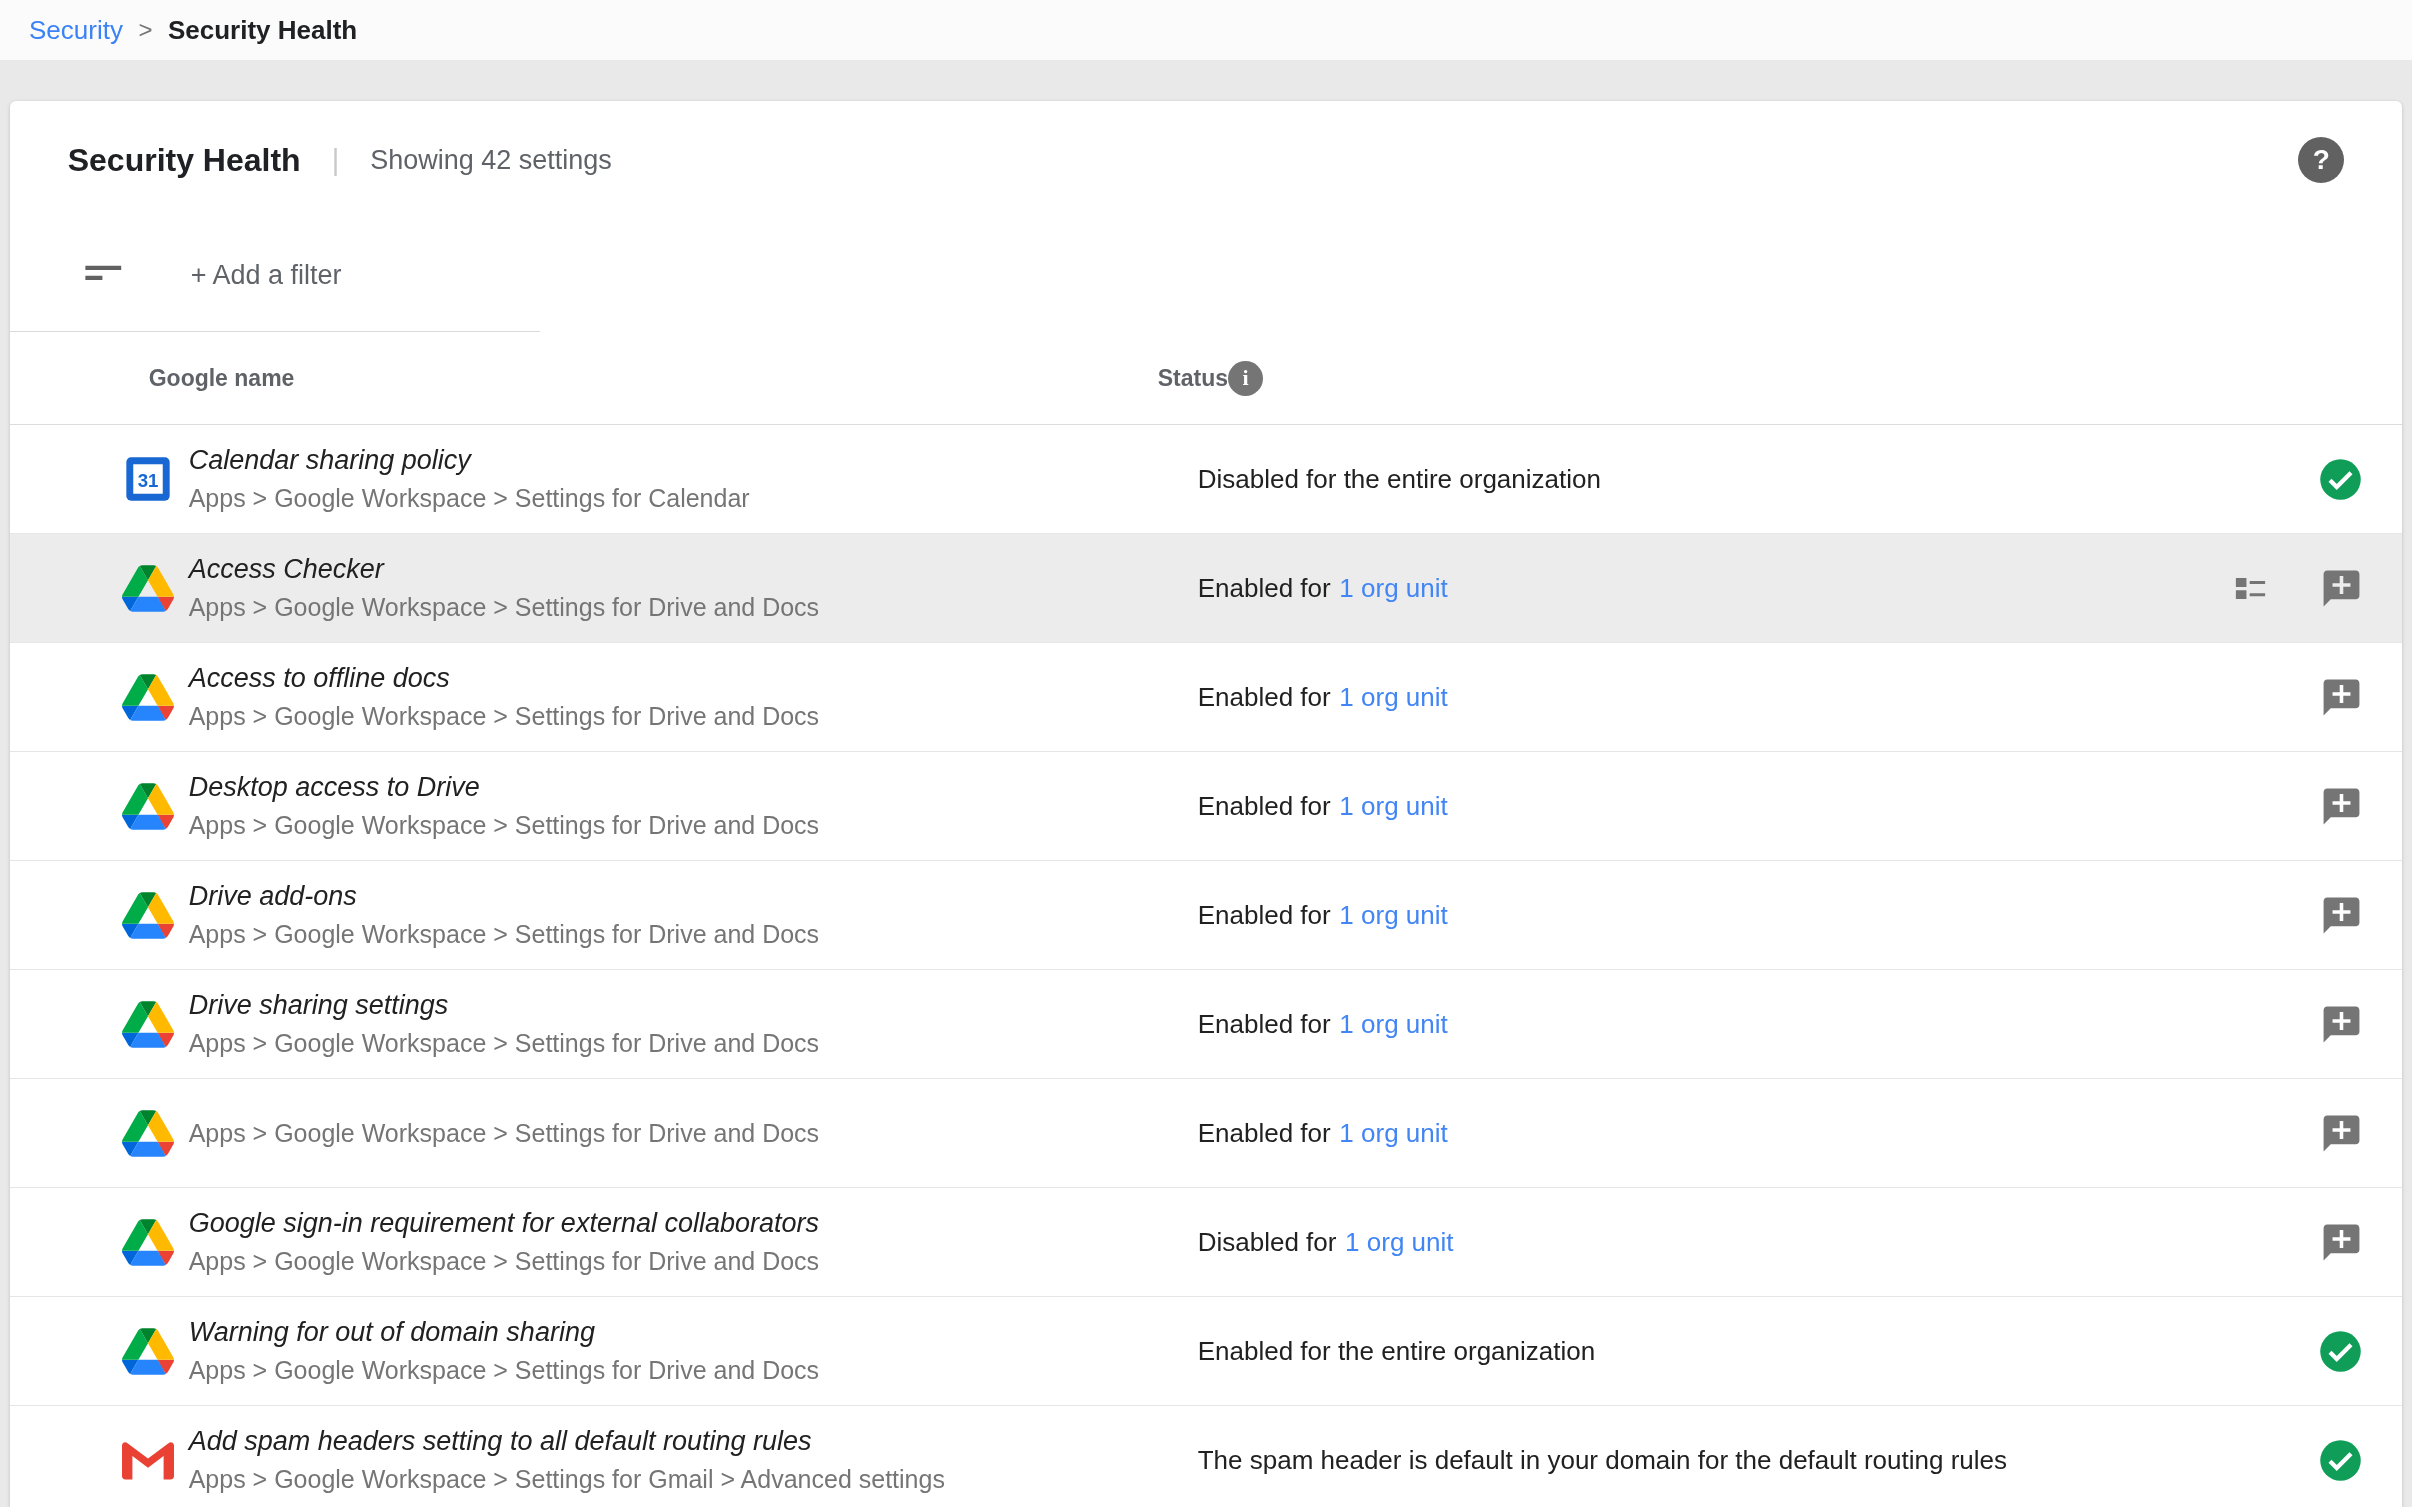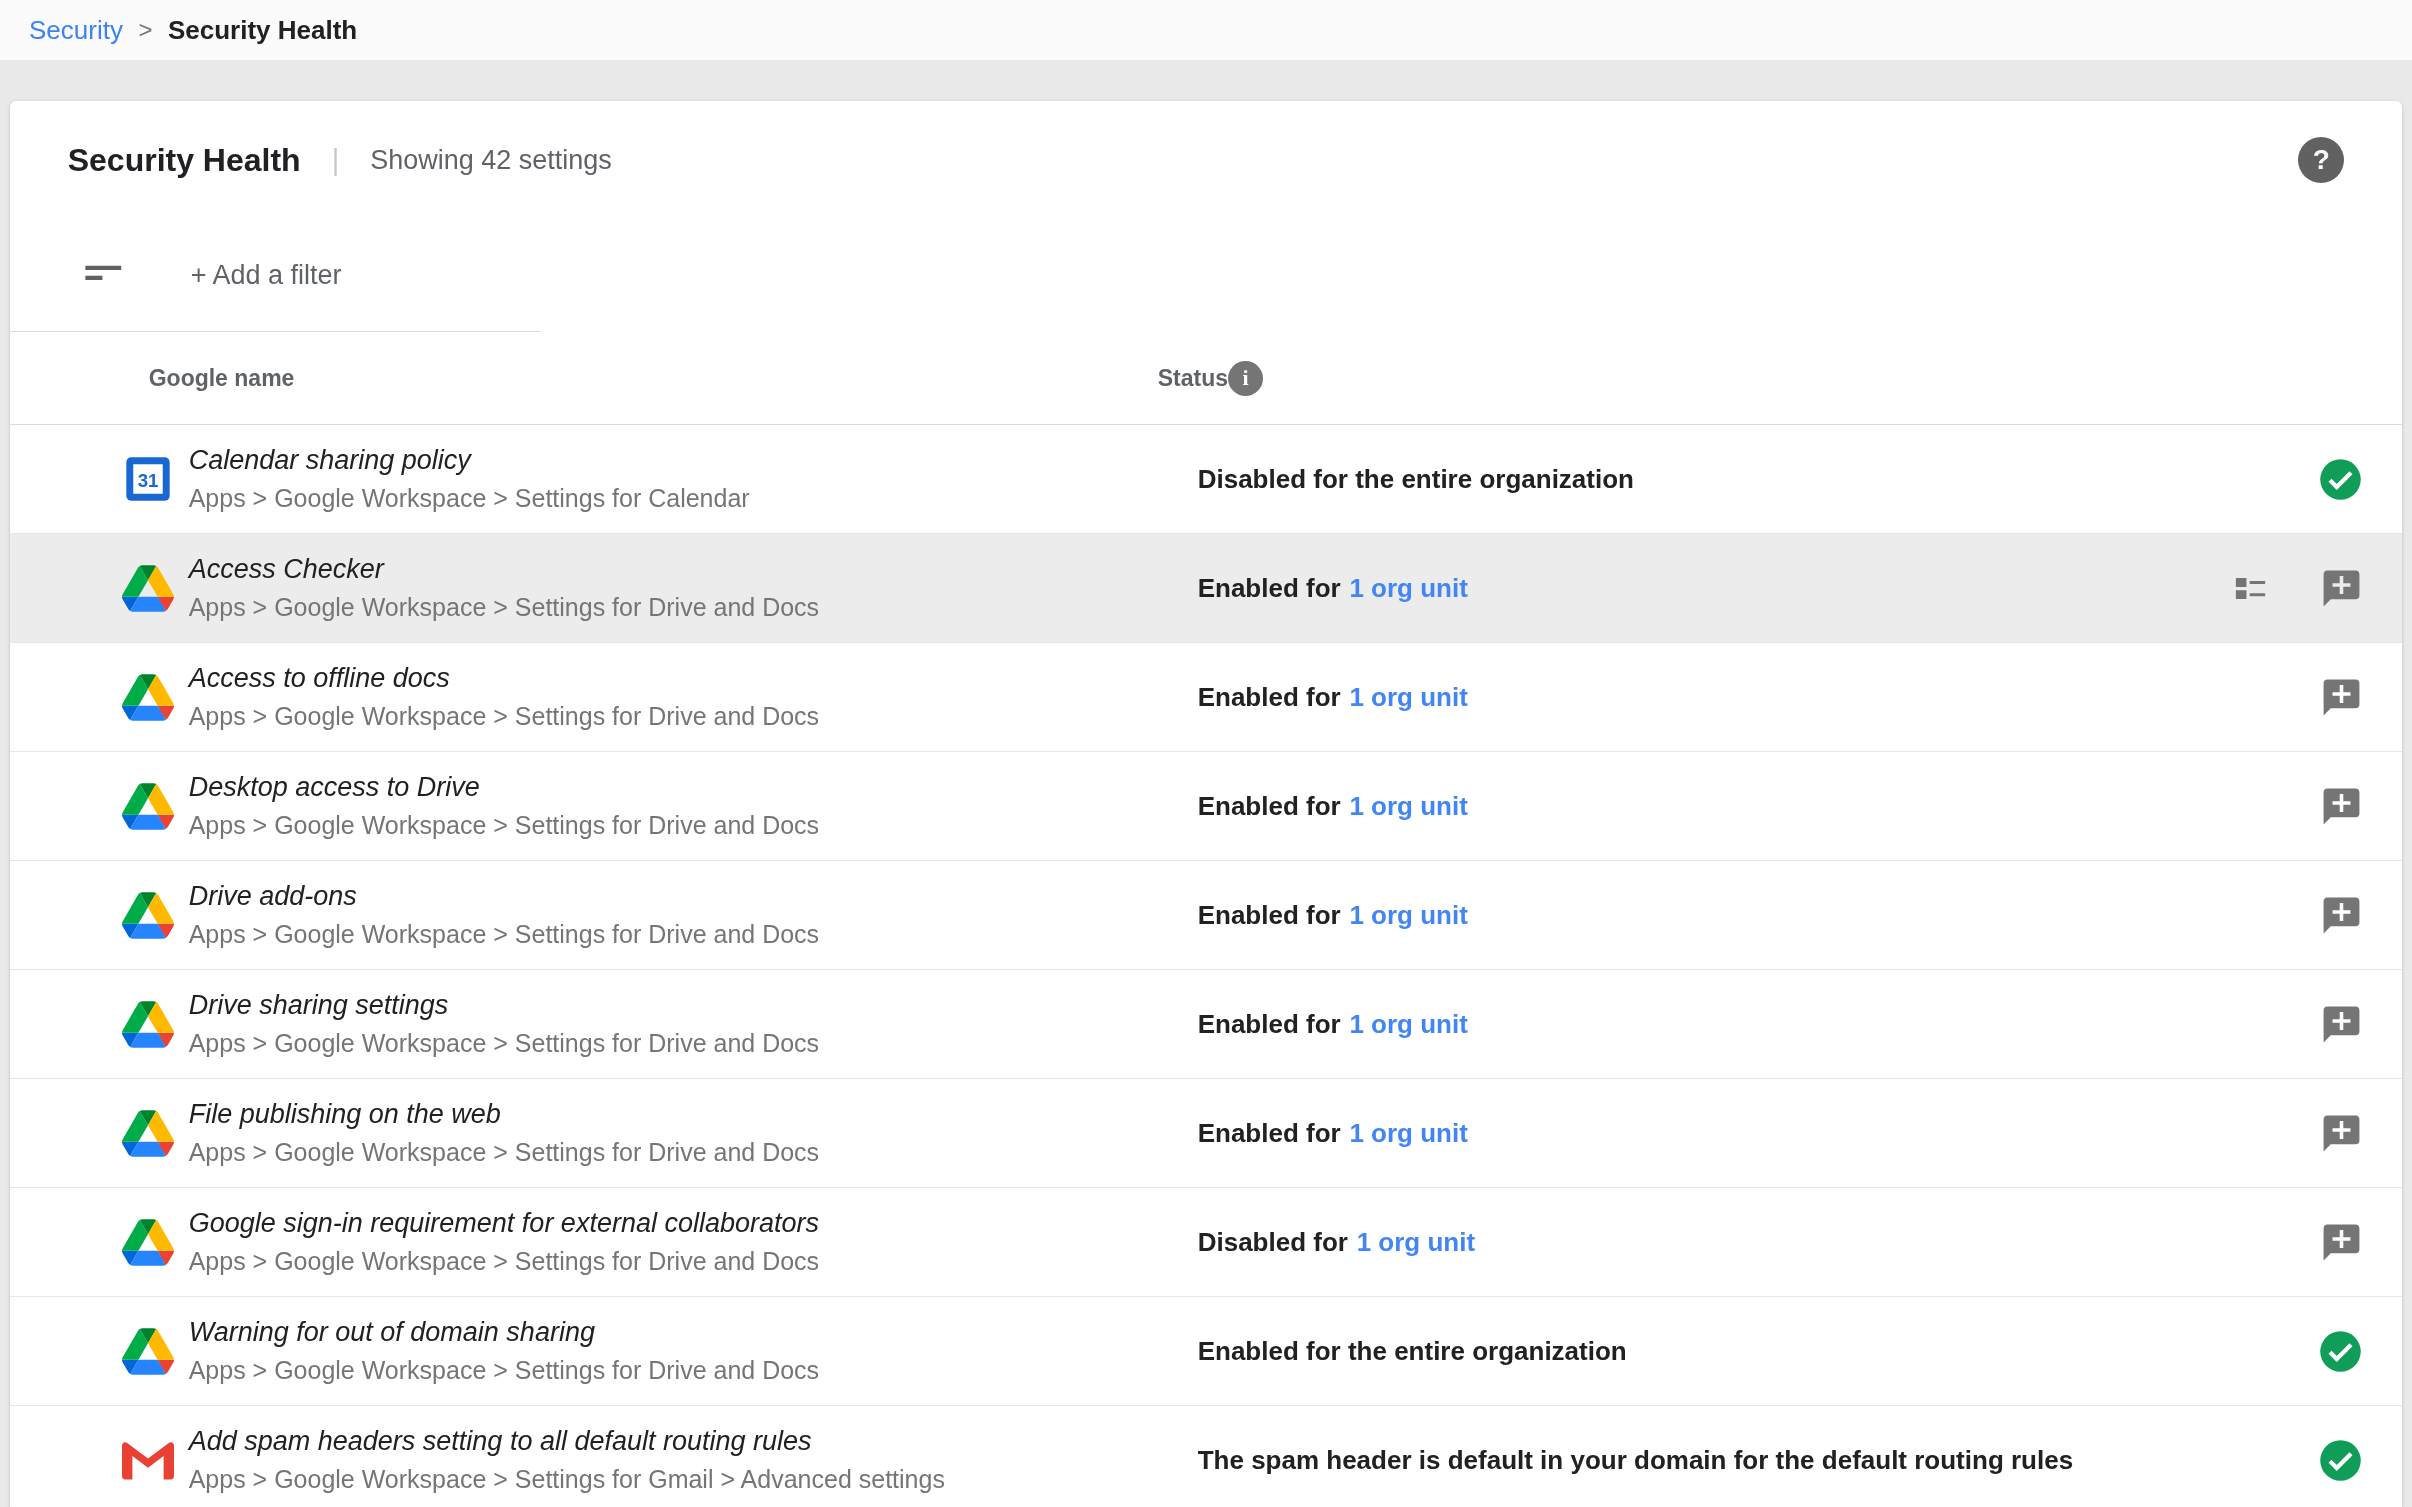--- a/index.html
+++ b/index.html
@@ -108,21 +108,21 @@
     height:109px;
     border-bottom:1px solid #e6e6e6;
     cursor:pointer;
     padding-left:40px;
   }
   .row.selected { background:#ececec; }
   .cell-icon { padding-left:72px; display:flex; align-items:center; }
   .app-icon { display:flex; align-items:center; }
   .row-title { font-size:27px; color:#212121; margin-bottom:8.7px;font-style:italic; }
   .row-path { font-size:25px; color:#757575; }
-  .cell-status { font-size:26px; color:#212121; white-space:nowrap;font-weight:bold; }
+  .cell-status { font-size:26px; color:#212121; white-space:nowrap; }
   .status-link { color:#4285f4; text-decoration:none; margin-left:8.7px; cursor:pointer; }
   .cell-trailing {
     display:flex;
     align-items:center;
     justify-content:flex-end;
     gap:50px;
     padding-right:39px;
   }
   .org-icon-host, .trailing-icon-host { display:flex; align-items:center; cursor:pointer; }
   .trailing-icon-host.noninteractive { cursor:default; }
@@ -356,21 +356,20 @@
               <path d="m6.6 66.85 3.85 6.65c.8 1.4 1.95 2.5 3.3 3.3l13.75-23.8h-27.5c0 1.55.4 3.1 1.2 4.5z" fill="#0066da"></path>
               <path d="m43.65 25-13.75-23.8c-1.35.8-2.5 1.9-3.3 3.3l-25.4 44a9.06 9.06 0 0 0-1.2 4.5h27.5z" fill="#00ac47"></path>
               <path d="m73.55 76.8c1.35-.8 2.5-1.9 3.3-3.3l1.6-2.75 7.65-13.25c.8-1.4 1.2-2.95 1.2-4.5h-27.502l5.852 11.5z" fill="#ea4335"></path>
               <path d="m43.65 25 13.75-23.8c-1.35-.8-2.9-1.2-4.5-1.2h-18.5c-1.6 0-3.15.45-4.5 1.2z" fill="#00832d"></path>
               <path d="m59.8 53h-32.3l-13.75 23.8c1.35.8 2.9 1.2 4.5 1.2h50.8c1.6 0 3.15-.45 4.5-1.2z" fill="#2684fc"></path>
               <path d="m73.4 26.5-12.7-22c-.8-1.4-1.95-2.5-3.3-3.3l-13.75 23.8 16.15 28h27.45c0-1.55-.4-3.1-1.2-4.5z" fill="#ffba00"></path>
             </svg>
           </span>
     </div>
     <div class="cell-name">
-      <div class="row-title">File publishing on the web</div>
       <div class="row-path">Apps &gt; Google Workspace &gt; Settings for Drive and Docs</div>
     </div>
     <div class="cell-status">
       <span class="status-text">Enabled for</span><a class="status-link">1 org unit</a>
     </div>
     <div class="cell-trailing">
 
       <span class="trailing-icon-host">
             <svg width="43" height="43" viewBox="0 0 24 24" style="transform:scaleX(-1)">
               <path fill="#757575" d="M22 4c0-1.1-.9-2-2-2H4c-1.1 0-2 .9-2 2v12c0 1.1.9 2 2 2h14l4 4V4zm-5 7h-4v4h-2v-4H7V9h4V5h2v4h4v2z"></path>

